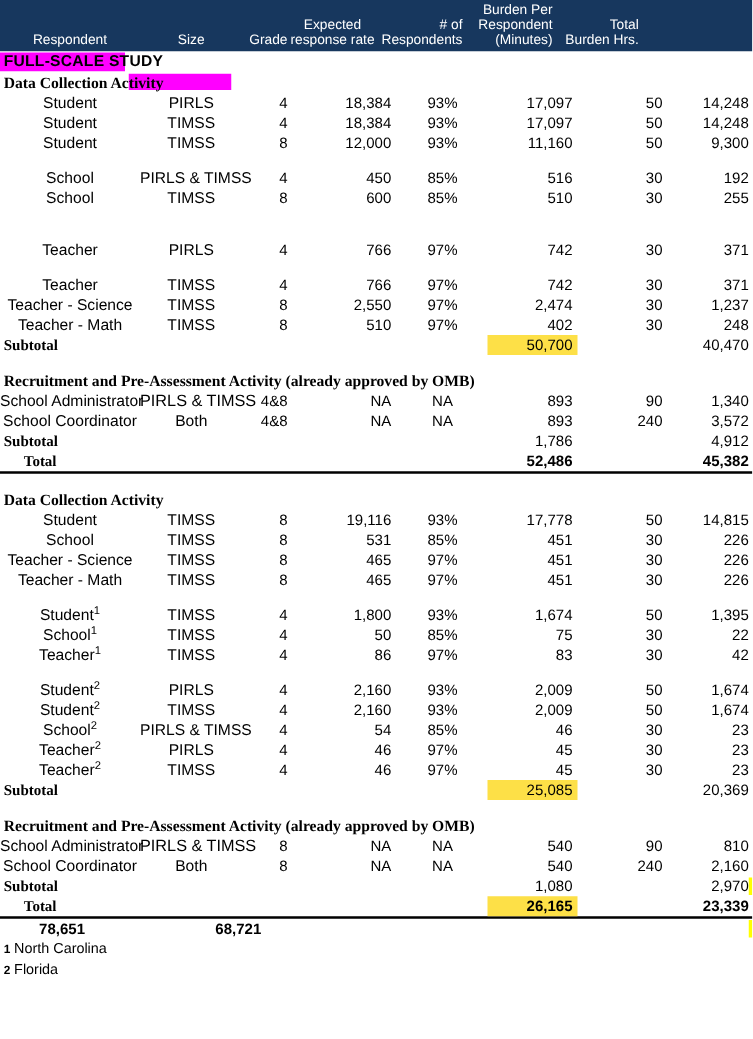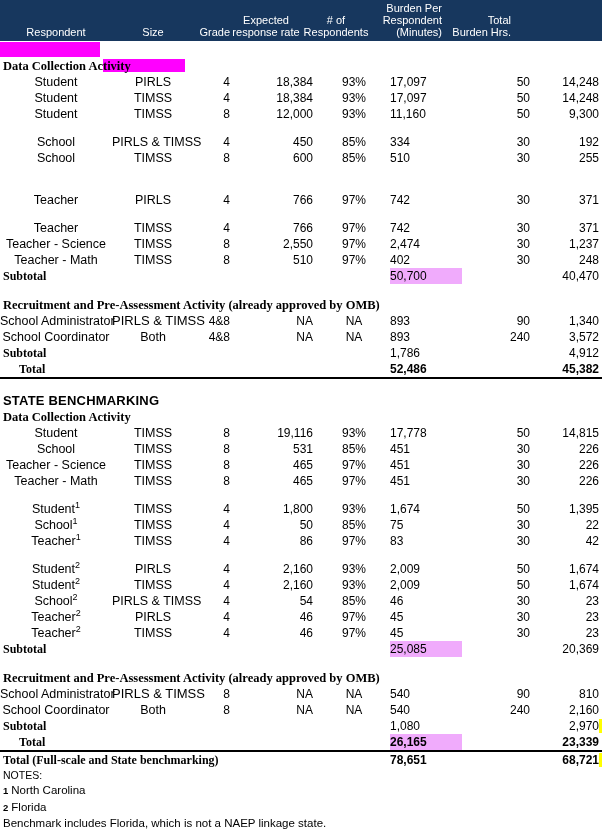--- a/index.html
+++ b/index.html
@@ -7,39 +7,39 @@
         font-family:"Liberation Sans",sans-serif;color:#000;}
   
   .thead{display:flex;align-items:flex-end;background:#17375E;height:41px;box-sizing:border-box;padding-bottom:3px;}
   .th{color:#fff;font-size:11px;line-height:12px;text-align:center;white-space:pre-line;box-sizing:border-box;}
   
   .c1{width:112px;text-align:center;}
   .c2{width:82px;text-align:center;}
   .c3{width:36px;text-align:right;}
   .c4{width:88px;text-align:right;padding-right:5px;}
   .c5{width:72px;text-align:center;}
-  .c6{width:72px;padding-right:4px;}
+  .c6{width:72px;text-align:right;padding-right:4px;}
   .c7{width:72px;text-align:right;padding-right:4px;}
   .c8{width:68px;text-align:right;padding-right:3px;}
   .cell{box-sizing:border-box;white-space:nowrap;overflow:visible;}
   .row{display:flex;position:relative;align-items:center;}
   .row.data,.row.subtotal,.row.total,.row.grandtotal{height:16px;line-height:16px;}
   .row.band{height:17px;line-height:17px;}
   .row.activity{height:16px;line-height:16px;}
   .t-serif{font-family:Liberation Sans, sans-serif;font-size:12.5px;}
   .t-sans{font-family:"Liberation Sans",sans-serif;font-size:12px;}
   .t-sans-big{font-family:"Liberation Sans",sans-serif;font-size:13px;}
   .band-label{position:relative;z-index:2;font-weight:bold;font-size:12.5px;padding-left:3px;letter-spacing:.2px;}
   .band-label.big{font-size:13px;}
   .hl-band{position:absolute;left:0;top:1px;bottom:1px;width:100px;background:#FF00FF;z-index:1;}
   .activity-label{position:relative;z-index:2;font-family:"Liberation Serif",serif;font-weight:bold;font-size:12.5px;padding-left:3px;}
   .hl-after{position:absolute;left:103px;top:1px;bottom:2px;width:82px;background:#FF00FF;z-index:1;}
   .label-wide{width:390px;text-align:left;font-family:"Liberation Serif",serif;font-weight:bold;font-size:12px;padding-left:3px;box-sizing:border-box;}
   .indent{padding-left:19px;}
-  .mag{background:#f0abfc;}
+  .mag{background:#fde047;}
   .b{font-weight:bold;}
   .bb{border-bottom:2px solid #000;}
   .yellow-edge{position:absolute;right:0;top:1px;bottom:1px;width:3px;background:#FFFF00;z-index:3;}
   sup.fn{font-size:9px;line-height:0;vertical-align:super;}
   .row.note-title{height:14px;line-height:14px;font-size:10.5px;padding-left:3px;}
   .row.note-item{height:17px;line-height:17px;font-size:11.5px;padding-left:3px;align-items:center;}
   .row.note-item sup{font-weight:bold;font-size:9.5px;margin-right:3px;}
   .row.note-footer{height:15px;line-height:15px;font-size:11.5px;padding-left:3px;}
 </style>
 </head>
@@ -56,20 +56,21 @@
 Respondents</div>
       <div class="th c7">Burden Per
 Respondent
 (Minutes)</div>
       <div class="th c8">Total
 Burden Hrs.</div>
     </div>
   <div id="tbody">
       <div class="row band">
         <div class="hl-band"></div>
+        <span class="band-label">FULL-SCALE STUDY</span>
       </div>
       <div class="row activity">
         <div class="hl-after"></div>
         <span class="activity-label">Data Collection Activity</span>
       </div>
       <div class="row data">
         <div class="cell c1 t-serif"><span>Student</span></div>
         <div class="cell c2 t-serif">PIRLS</div>
         <div class="cell c3 t-sans">4</div>
         <div class="cell c4 t-sans">18,384</div>
@@ -98,21 +99,21 @@
         <div class="cell c7 t-sans">50</div>
         <div class="cell c8 t-sans">9,300</div>
       </div>
       <div class="row blank" style="height: 12px;"></div>
       <div class="row data">
         <div class="cell c1 t-serif"><span>School</span></div>
         <div class="cell c2 t-serif">PIRLS &amp; TIMSS</div>
         <div class="cell c3 t-sans">4</div>
         <div class="cell c4 t-sans">450</div>
         <div class="cell c5 t-sans">85%</div>
-        <div class="cell c6 t-sans">334</div>
+        <div class="cell c6 t-sans">516</div>
         <div class="cell c7 t-sans">30</div>
         <div class="cell c8 t-sans">192</div>
       </div>
       <div class="row data">
         <div class="cell c1 t-serif"><span>School</span></div>
         <div class="cell c2 t-serif">TIMSS</div>
         <div class="cell c3 t-sans">8</div>
         <div class="cell c4 t-sans">600</div>
         <div class="cell c5 t-sans">85%</div>
         <div class="cell c6 t-sans">510</div>
@@ -197,23 +198,20 @@
         <div class="cell c7 t-sans"></div>
         <div class="cell c8 t-sans">4,912</div>
       </div>
       <div class="row total bb">
         <div class="cell label-wide indent">Total</div>
         <div class="cell c6 t-sans b">52,486</div>
         <div class="cell c7 t-sans"></div>
         <div class="cell c8 t-sans b">45,382</div>
       </div>
       <div class="row blank" style="height: 13px;"></div>
-      <div class="row band">
-        <span class="band-label big">STATE BENCHMARKING</span>
-      </div>
       <div class="row activity">
         <span class="activity-label">Data Collection Activity</span>
       </div>
       <div class="row data">
         <div class="cell c1 t-serif"><span>Student</span></div>
         <div class="cell c2 t-serif">TIMSS</div>
         <div class="cell c3 t-sans">8</div>
         <div class="cell c4 t-sans">19,116</div>
         <div class="cell c5 t-sans">93%</div>
         <div class="cell c6 t-sans">17,778</div>
@@ -369,30 +367,27 @@
         <div class="cell c8 t-sans">2,970</div>
         <div class="yellow-edge"></div>
       </div>
       <div class="row total bb">
         <div class="cell label-wide indent">Total</div>
         <div class="cell c6 t-sans b mag">26,165</div>
         <div class="cell c7 t-sans"></div>
         <div class="cell c8 t-sans b">23,339</div>
       </div>
       <div class="row grandtotal">
-        <div class="cell label-wide">Total (Full-scale and State benchmarking)</div>
         <div class="cell c6 t-sans b">78,651</div>
         <div class="cell c7 t-sans"></div>
         <div class="cell c8 t-sans b">68,721</div>
         <div class="yellow-edge"></div>
       </div>
-      <div class="row note-title">NOTES:</div>
       <div class="row note-item">
         <sup>1</sup>
         <span>North Carolina</span>
       </div>
       <div class="row note-item">
         <sup>2</sup>
         <span>Florida</span>
       </div>
-      <div class="row note-footer">Benchmark includes Florida, which is not a NAEP linkage state.</div>
     </div>
 </div>
 
 </body></html>

